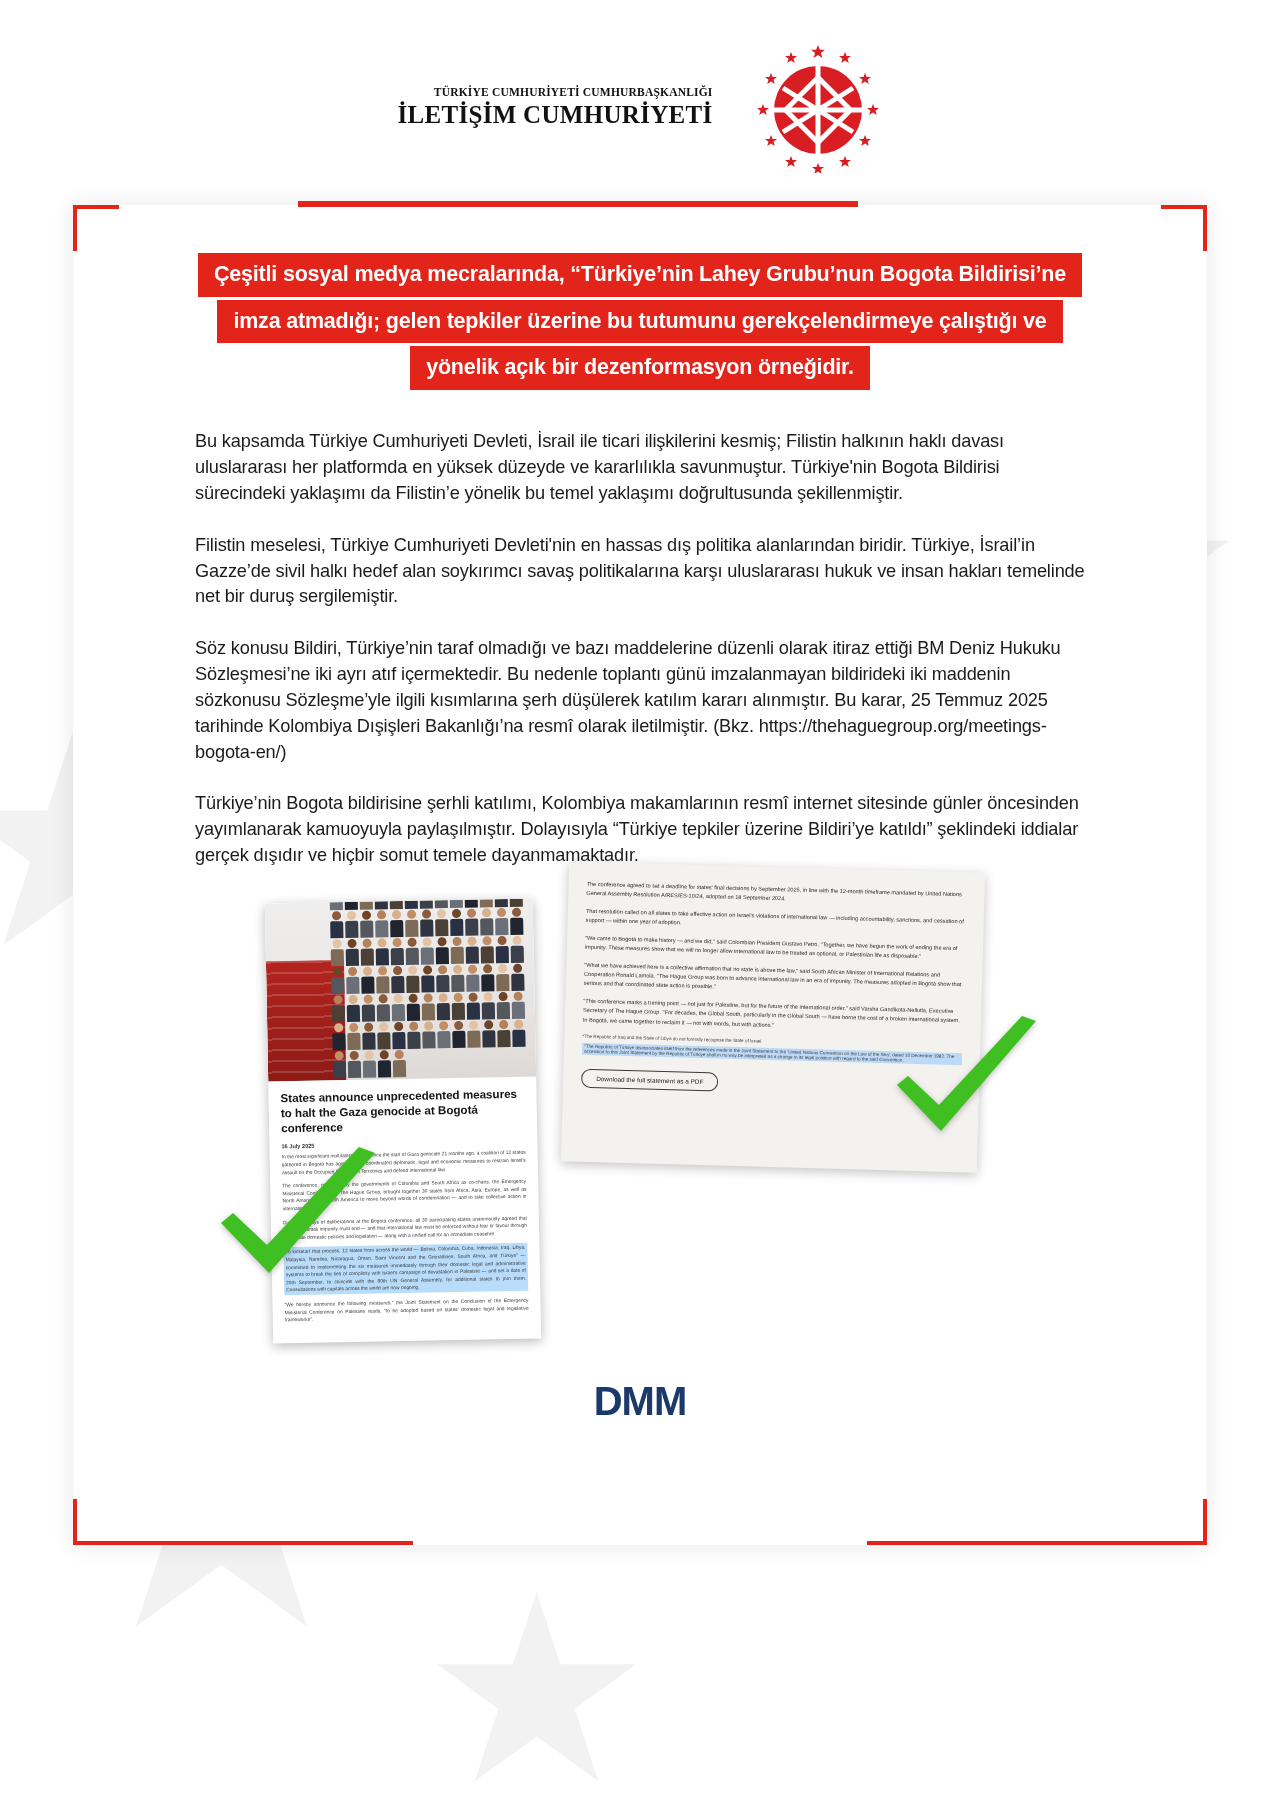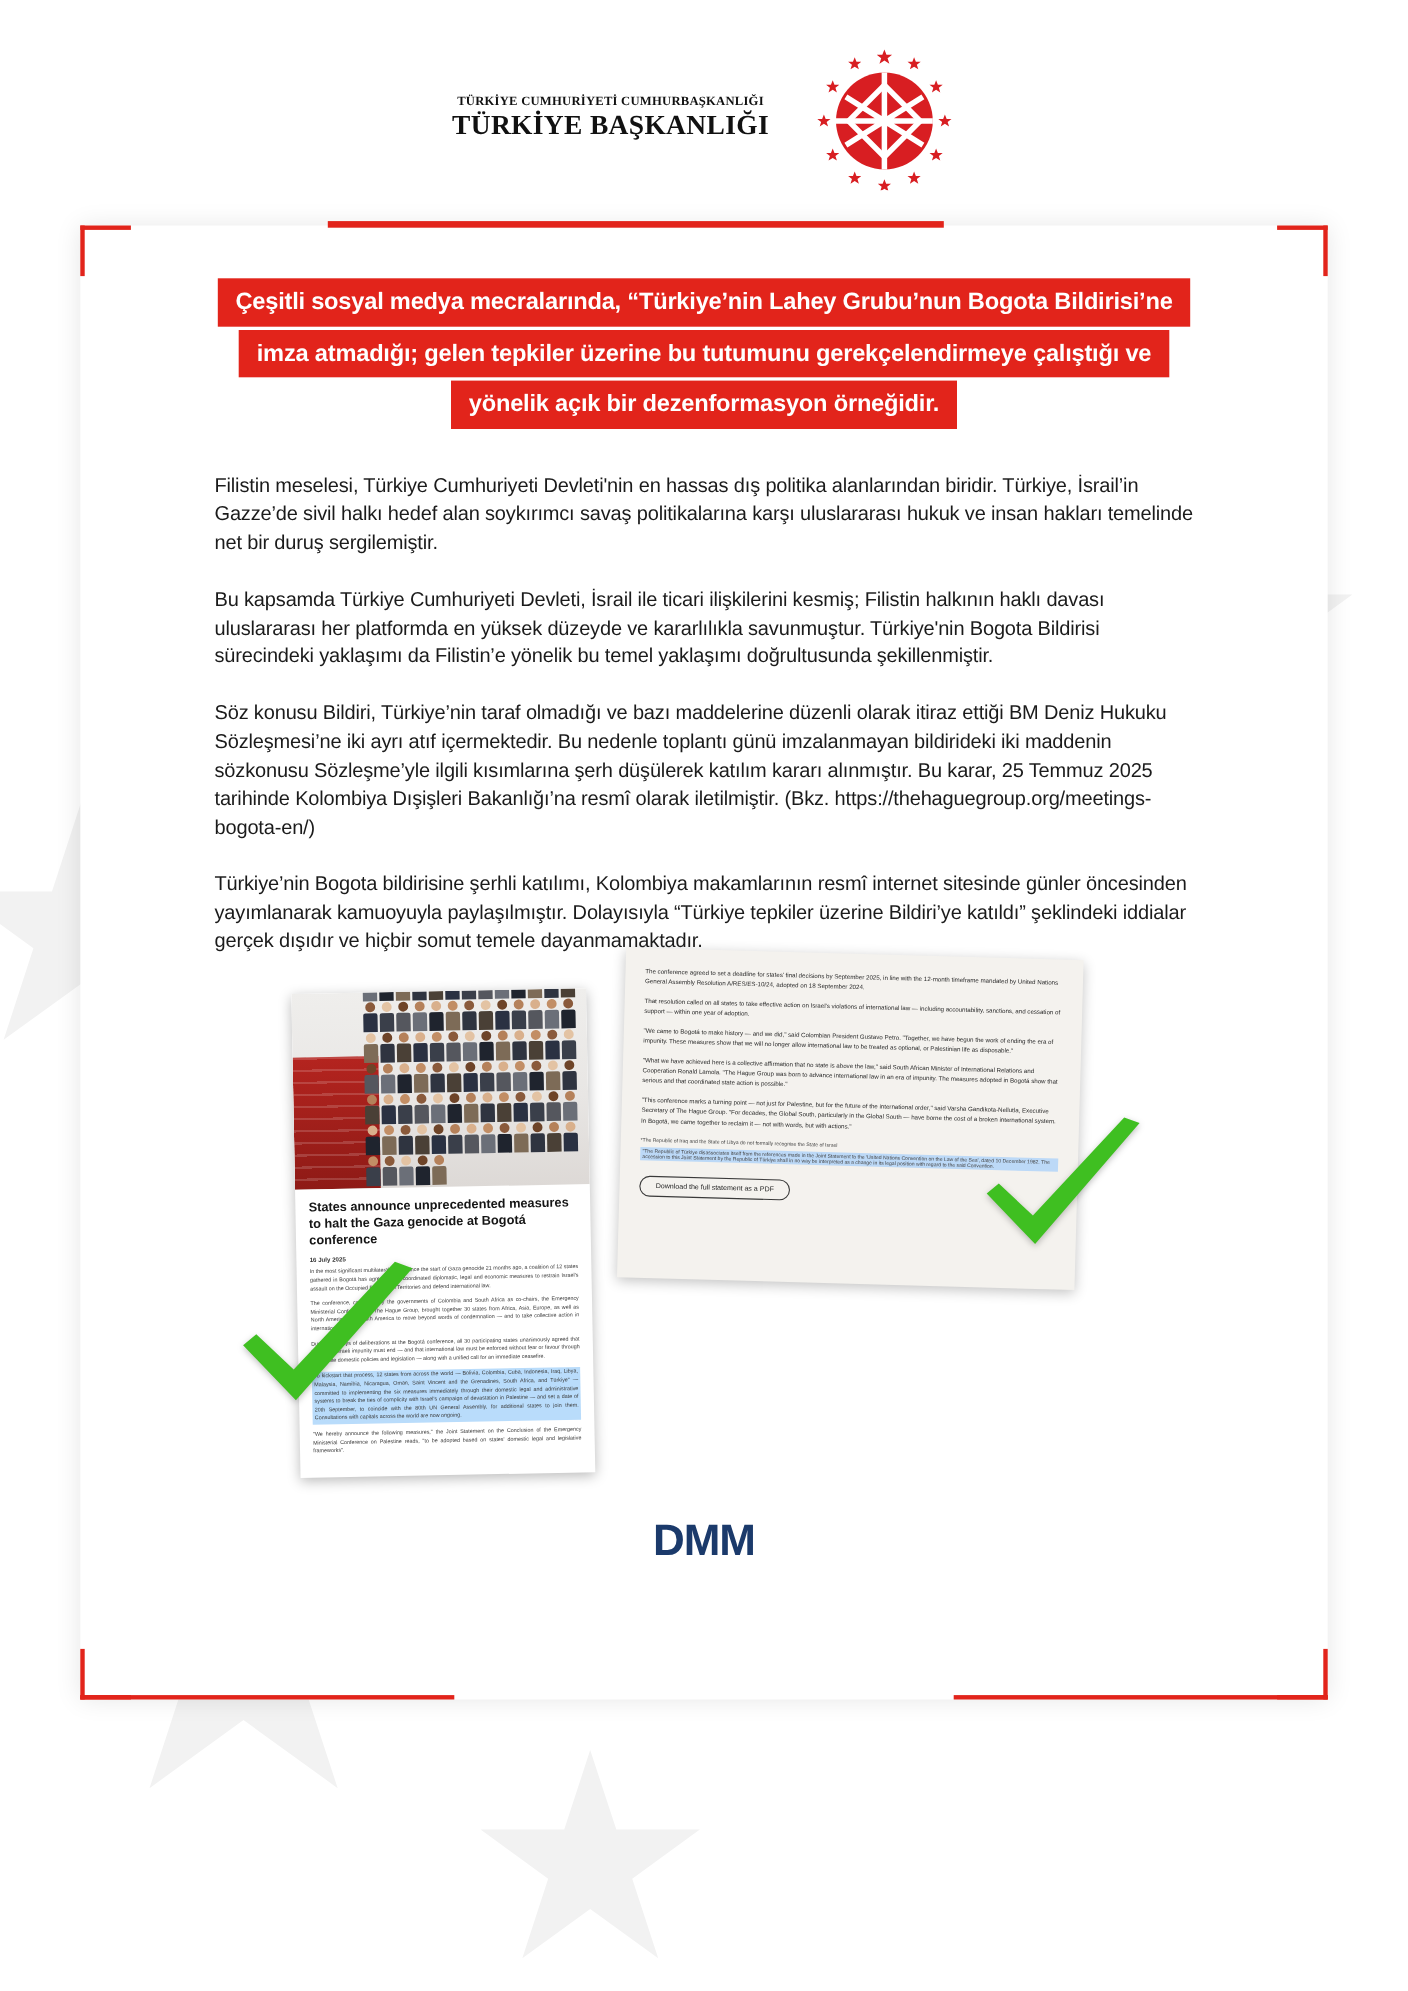--- a/index.html
+++ b/index.html
@@ -37,21 +37,21 @@
     z-index: 3;
     height: 205px;
     display: flex;
     align-items: center;
     justify-content: center;
     gap: 0px;
     padding-top: 10px;
   }
 
   .brand-left {
-    text-align: center;
+    text-align: right;
     padding-right: 40px;
   }
   .brand-left .sub {
     font-family: "Liberation Serif", serif;
     font-weight: bold;
     font-size: 11.5px;
     letter-spacing: .2px;
     color: #111;
     margin-bottom: 3px;
   }
@@ -333,21 +333,21 @@
   <div class="wm-star" style="left:980px; top:420px;">★</div>
   <div class="wm-star" style="left:760px; top:1180px; font-size:420px;">★</div>
   <div class="wm-star" style="left:60px; top:1320px; font-size:360px;">★</div>
   <div class="wm-star" style="left:420px; top:1560px; font-size:260px;">★</div>
 </div>
 
 <div class="header">
 
   <div class="brand-left">
     <div class="sub">TÜRKİYE CUMHURİYETİ CUMHURBAŞKANLIĞI</div>
-    <div class="main">TÜRKİYE BAŞKANLIĞI</div>
+    <div class="main">İLETİŞİM CUMHURİYETİ</div>
   </div>
 
   <div class="emblem">
     <svg viewBox="0 0 130 130" width="130" height="130" aria-hidden="true">
       <g fill="#D81E22">
         <circle cx="65" cy="67" r="44"></circle>
       </g>
       <g stroke="#ffffff" stroke-width="5" fill="none">
         <path d="M30 45 L100 89 M100 45 L30 89 M65 23 L65 111 M21 67 L109 67"></path>
         <rect x="42" y="44" width="46" height="46" transform="rotate(45 65 67)"></rect>
@@ -406,22 +406,22 @@
   <div class="bottom-rule-left"></div>
   <div class="bottom-rule-right"></div>
 
   <div class="headline">
     <div><span class="hl-line">Çeşitli sosyal medya mecralarında, “Türkiye’nin Lahey Grubu’nun Bogota Bildirisi’ne</span></div>
     <div><span class="hl-line">imza atmadığı; gelen tepkiler üzerine bu tutumunu gerekçelendirmeye çalıştığı ve</span></div>
     <div><span class="hl-line">yönelik açık bir dezenformasyon örneğidir.</span></div>
   </div>
 
   <div class="body-copy">
+    <p>Bu kapsamda Türkiye Cumhuriyeti Devleti, İsrail ile ticari ilişkilerini kesmiş; Filistin halkının haklı davası uluslararası her platformda en yüksek düzeyde ve kararlılıkla savunmuştur. Türkiye'nin Bogota Bildirisi sürecindeki yaklaşımı da Filistin’e yönelik bu temel yaklaşımı doğrultusunda şekillenmiştir.</p>
     <p>Filistin meselesi, Türkiye Cumhuriyeti Devleti'nin en hassas dış politika alanlarından biridir. Türkiye, İsrail’in Gazze’de sivil halkı hedef alan soykırımcı savaş politikalarına karşı uluslararası hukuk ve insan hakları temelinde net bir duruş sergilemiştir.</p>
-    <p>Bu kapsamda Türkiye Cumhuriyeti Devleti, İsrail ile ticari ilişkilerini kesmiş; Filistin halkının haklı davası uluslararası her platformda en yüksek düzeyde ve kararlılıkla savunmuştur. Türkiye'nin Bogota Bildirisi sürecindeki yaklaşımı da Filistin’e yönelik bu temel yaklaşımı doğrultusunda şekillenmiştir.</p>
     <p>Söz konusu Bildiri, Türkiye’nin taraf olmadığı ve bazı maddelerine düzenli olarak itiraz ettiği BM Deniz Hukuku Sözleşmesi’ne iki ayrı atıf içermektedir. Bu nedenle toplantı günü imzalanmayan bildirideki iki maddenin sözkonusu Sözleşme’yle ilgili kısımlarına şerh düşülerek katılım kararı alınmıştır. Bu karar, 25 Temmuz 2025 tarihinde Kolombiya Dışişleri Bakanlığı’na resmî olarak iletilmiştir. (Bkz. https://thehaguegroup.org/meetings-bogota-en/)</p>
     <p>Türkiye’nin Bogota bildirisine şerhli katılımı, Kolombiya makamlarının resmî internet sitesinde günler öncesinden yayımlanarak kamuoyuyla paylaşılmıştır. Dolayısıyla “Türkiye tepkiler üzerine Bildiri’ye katıldı” şeklindeki iddialar gerçek dışıdır ve hiçbir somut temele dayanmamaktadır.</p>
   </div>
 
   <div class="collage">
 
     <div class="article-left">
       <div class="al-photo">
         <div class="al-stairs"></div>
         <div class="al-people" id="people-row">

